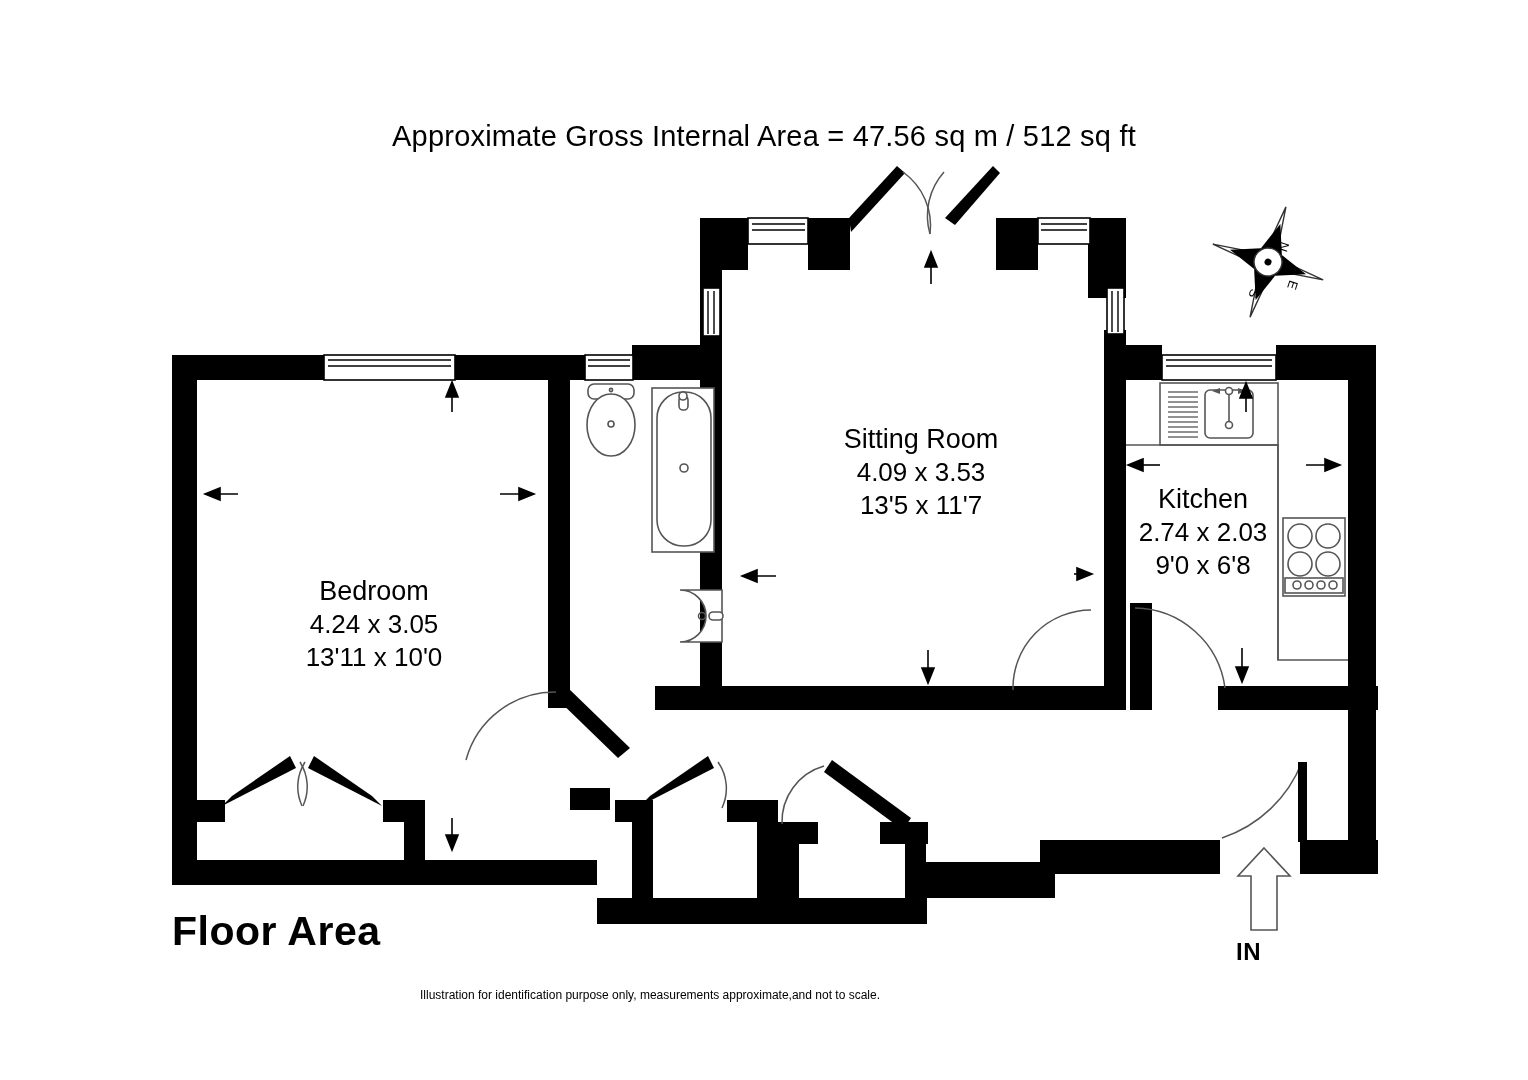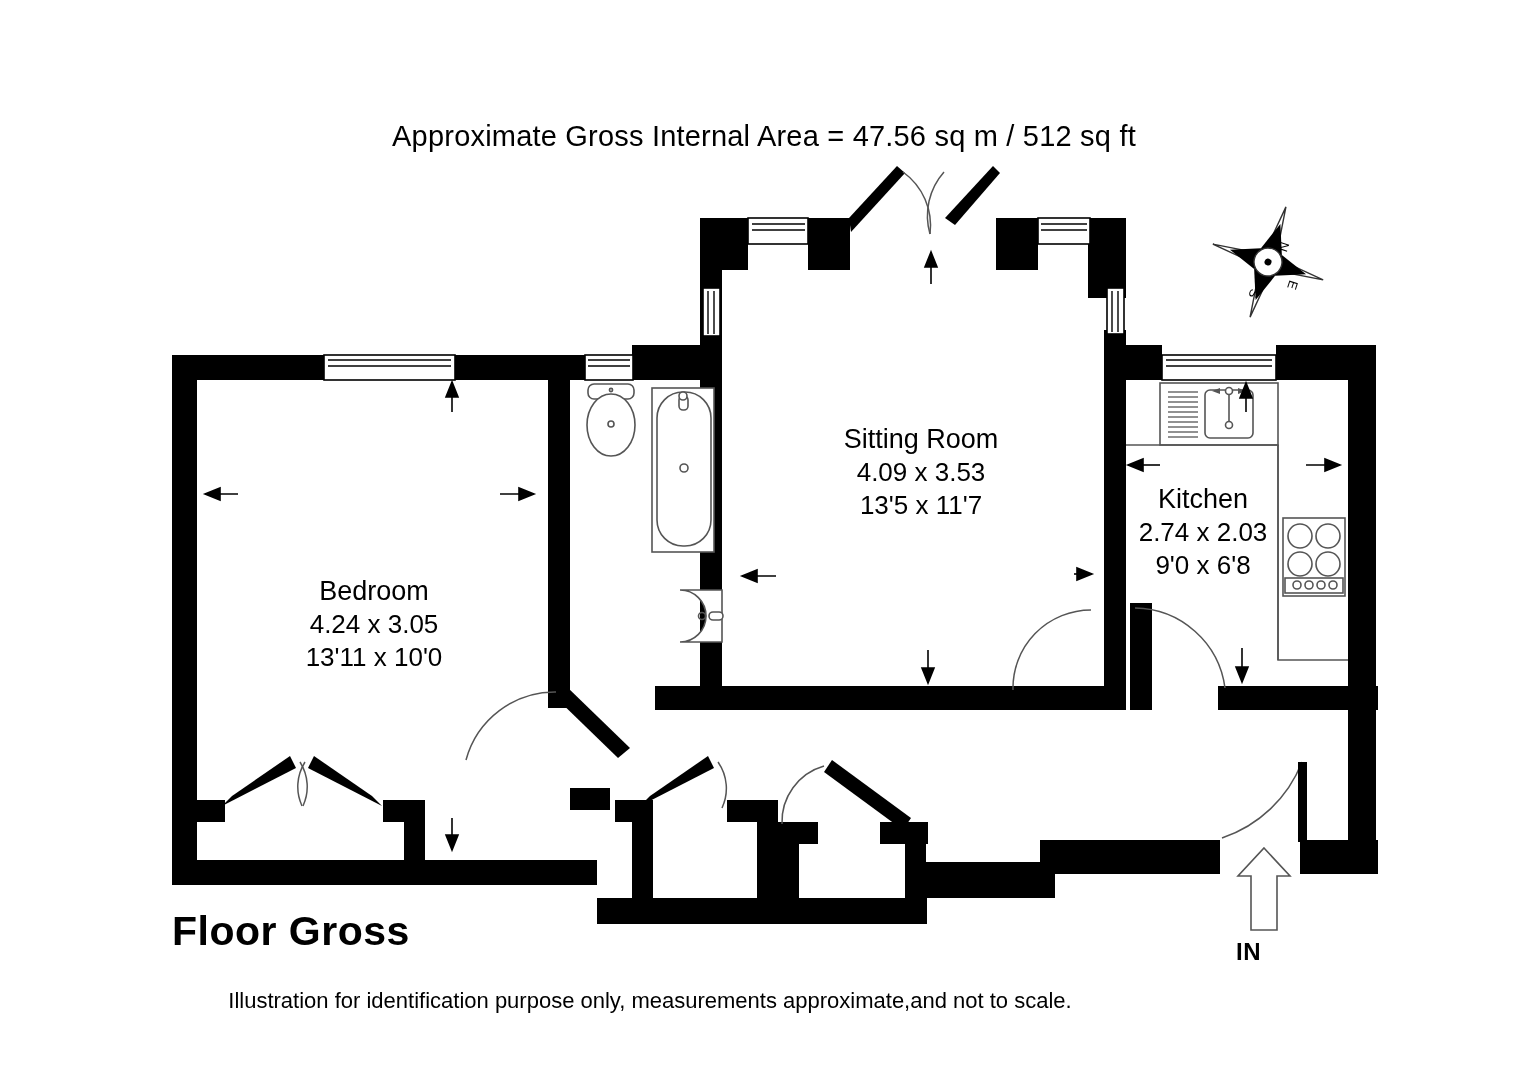--- a/index.html
+++ b/index.html
@@ -38,21 +38,21 @@
     font-size: 41px;
     font-weight: bold;
     letter-spacing: 0.5px;
   }
   .disclaimer {
     position: absolute;
     left: 0;
     top: 988px;
     width: 1300px;
     text-align: center;
-    font-size: 22px;
+    font-size: 12px;
   }
   .in-label {
     position: absolute;
     left: 1236px;
     top: 938px;
     font-size: 24px;
     letter-spacing: 0.5px;
     font-weight: bold;
   }
   svg#plan {
@@ -355,16 +355,16 @@
       <text x="-28" y="-6" font-size="13" font-family="Liberation Sans, sans-serif" fill="#000" transform="rotate(90 -28 -6)">W</text>
     </g>
 
     <g fill="#ffffff" stroke="#555555" stroke-width="1.6">
       <polygon points="1264,848 1290,876 1277,876 1277,930 1251,930 1251,876 1238,876"></polygon>
     </g>
   </svg>
 
   <div class="in-label">IN</div>
 
-  <div class="floorplan-heading">Floor Gross</div>
+  <div class="floorplan-heading">Floor Area</div>
 
   <div class="disclaimer">Illustration for identification purpose only, measurements approximate,and not to scale.</div>
 </div>
 
 </body></html>

